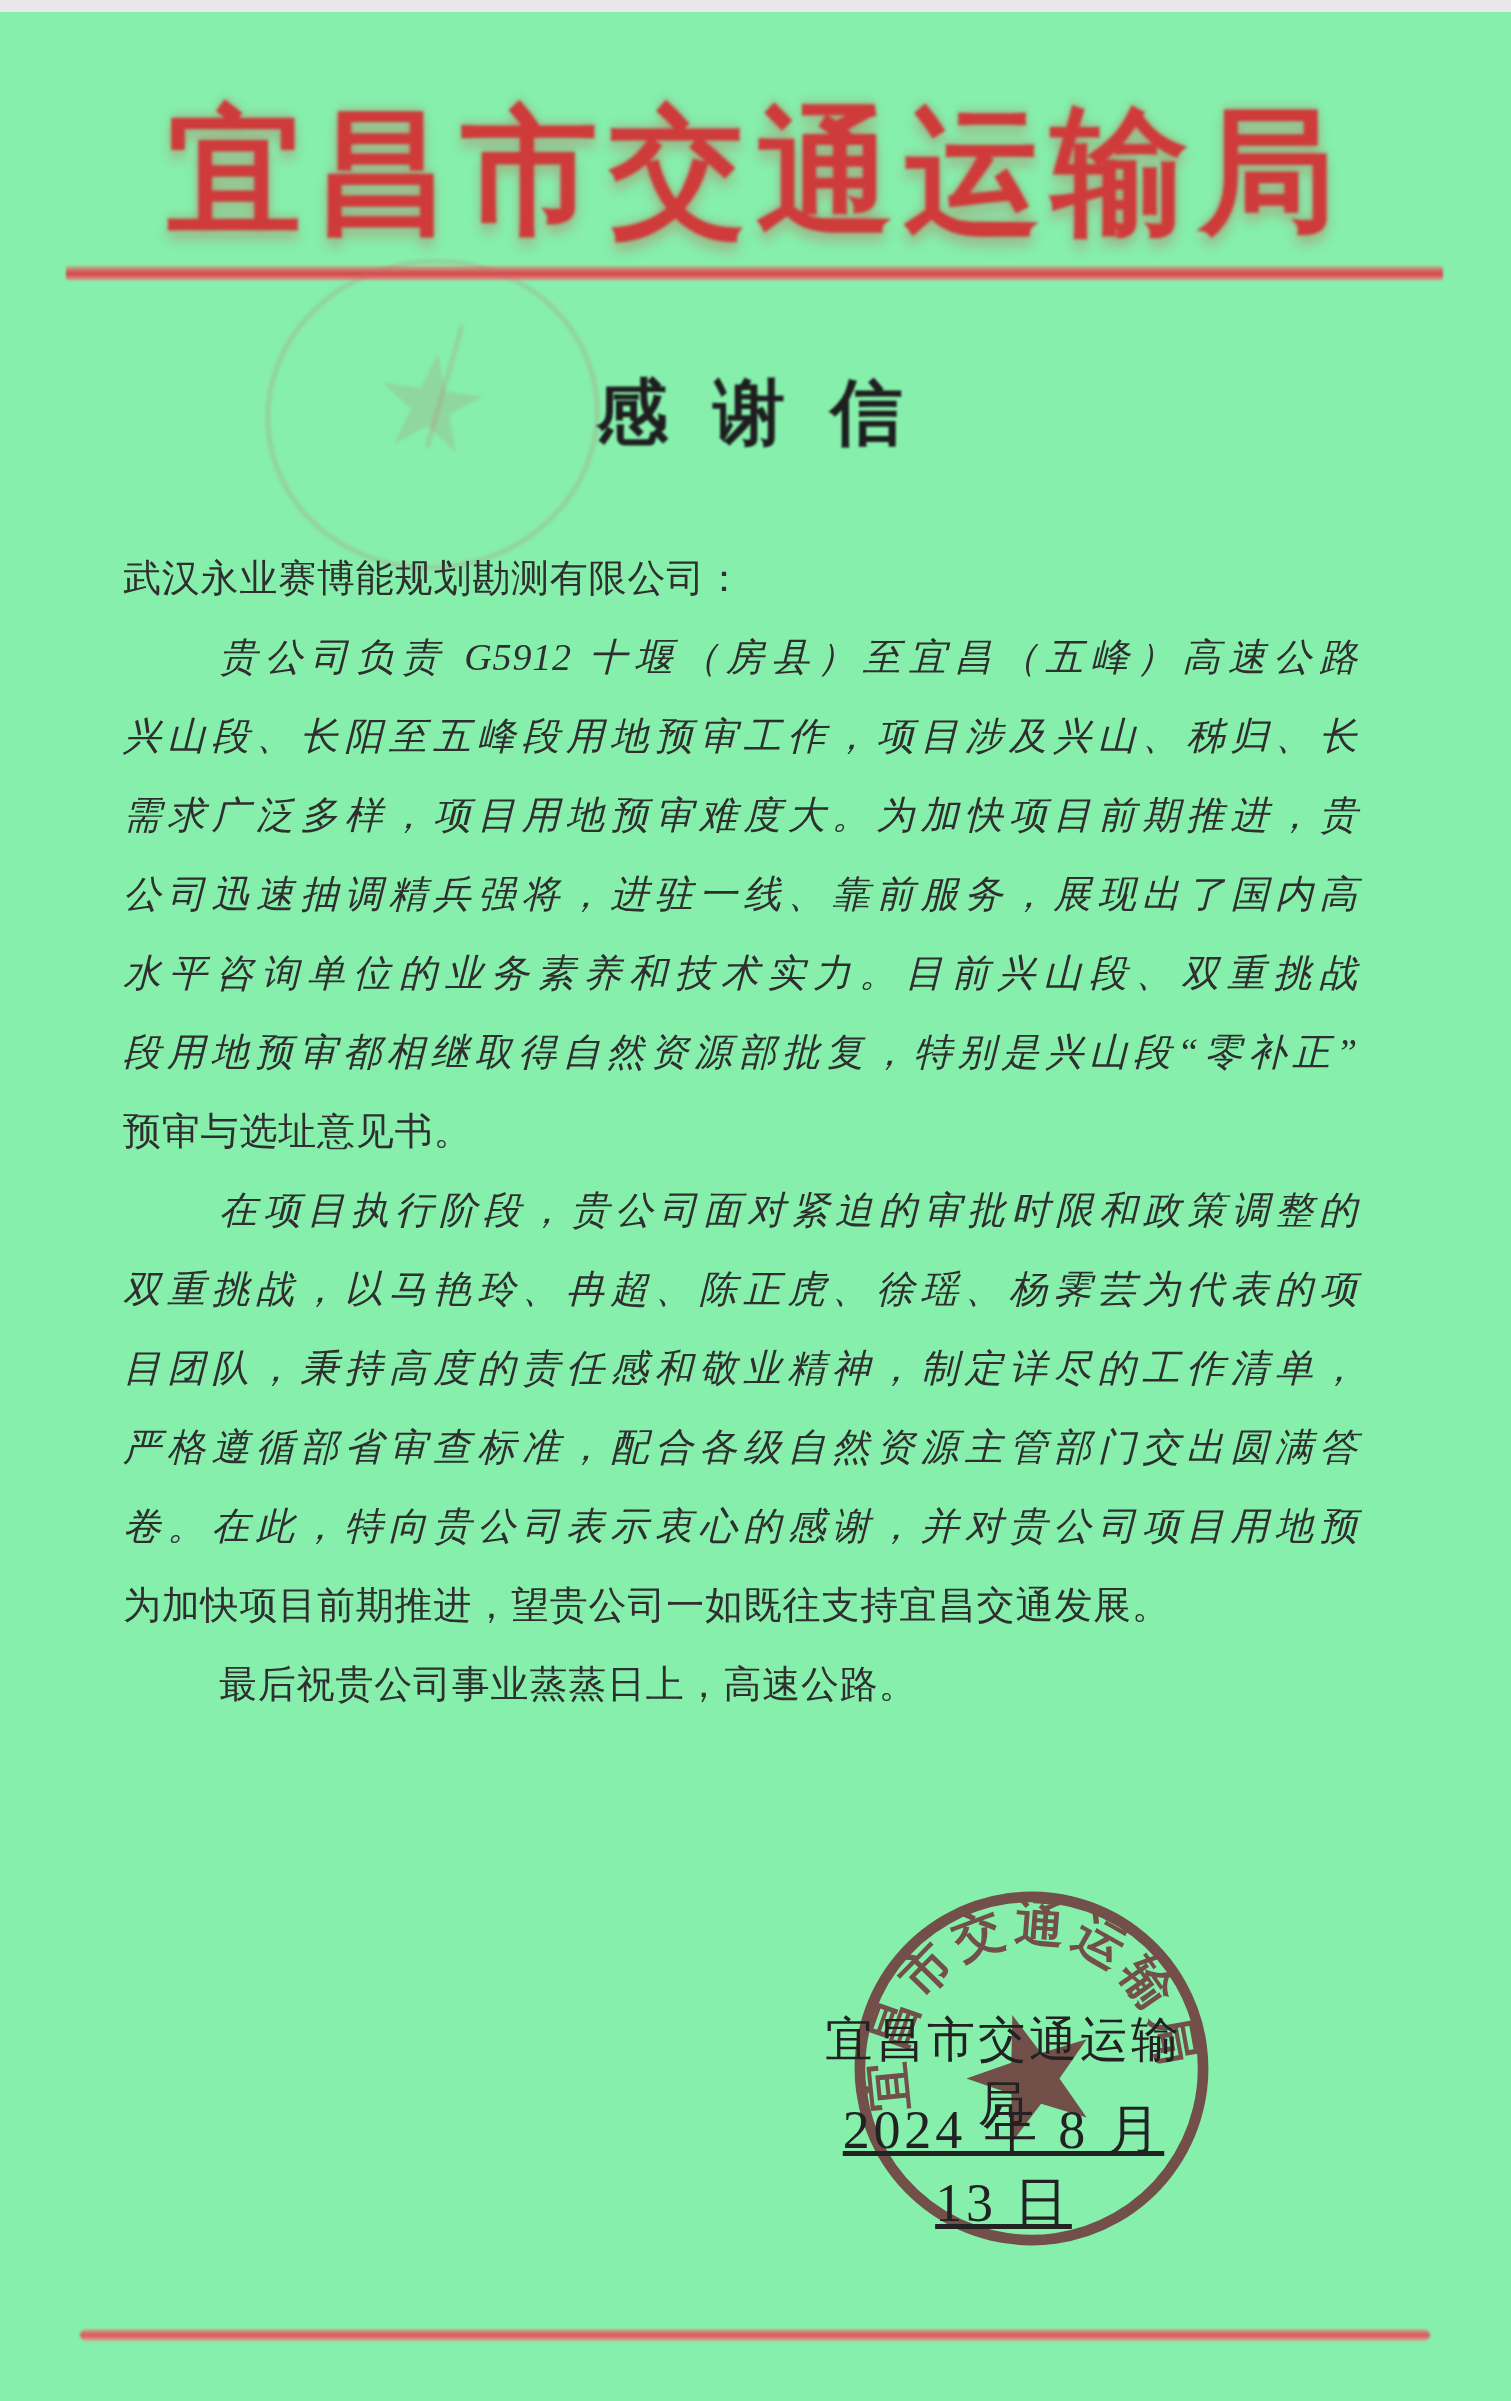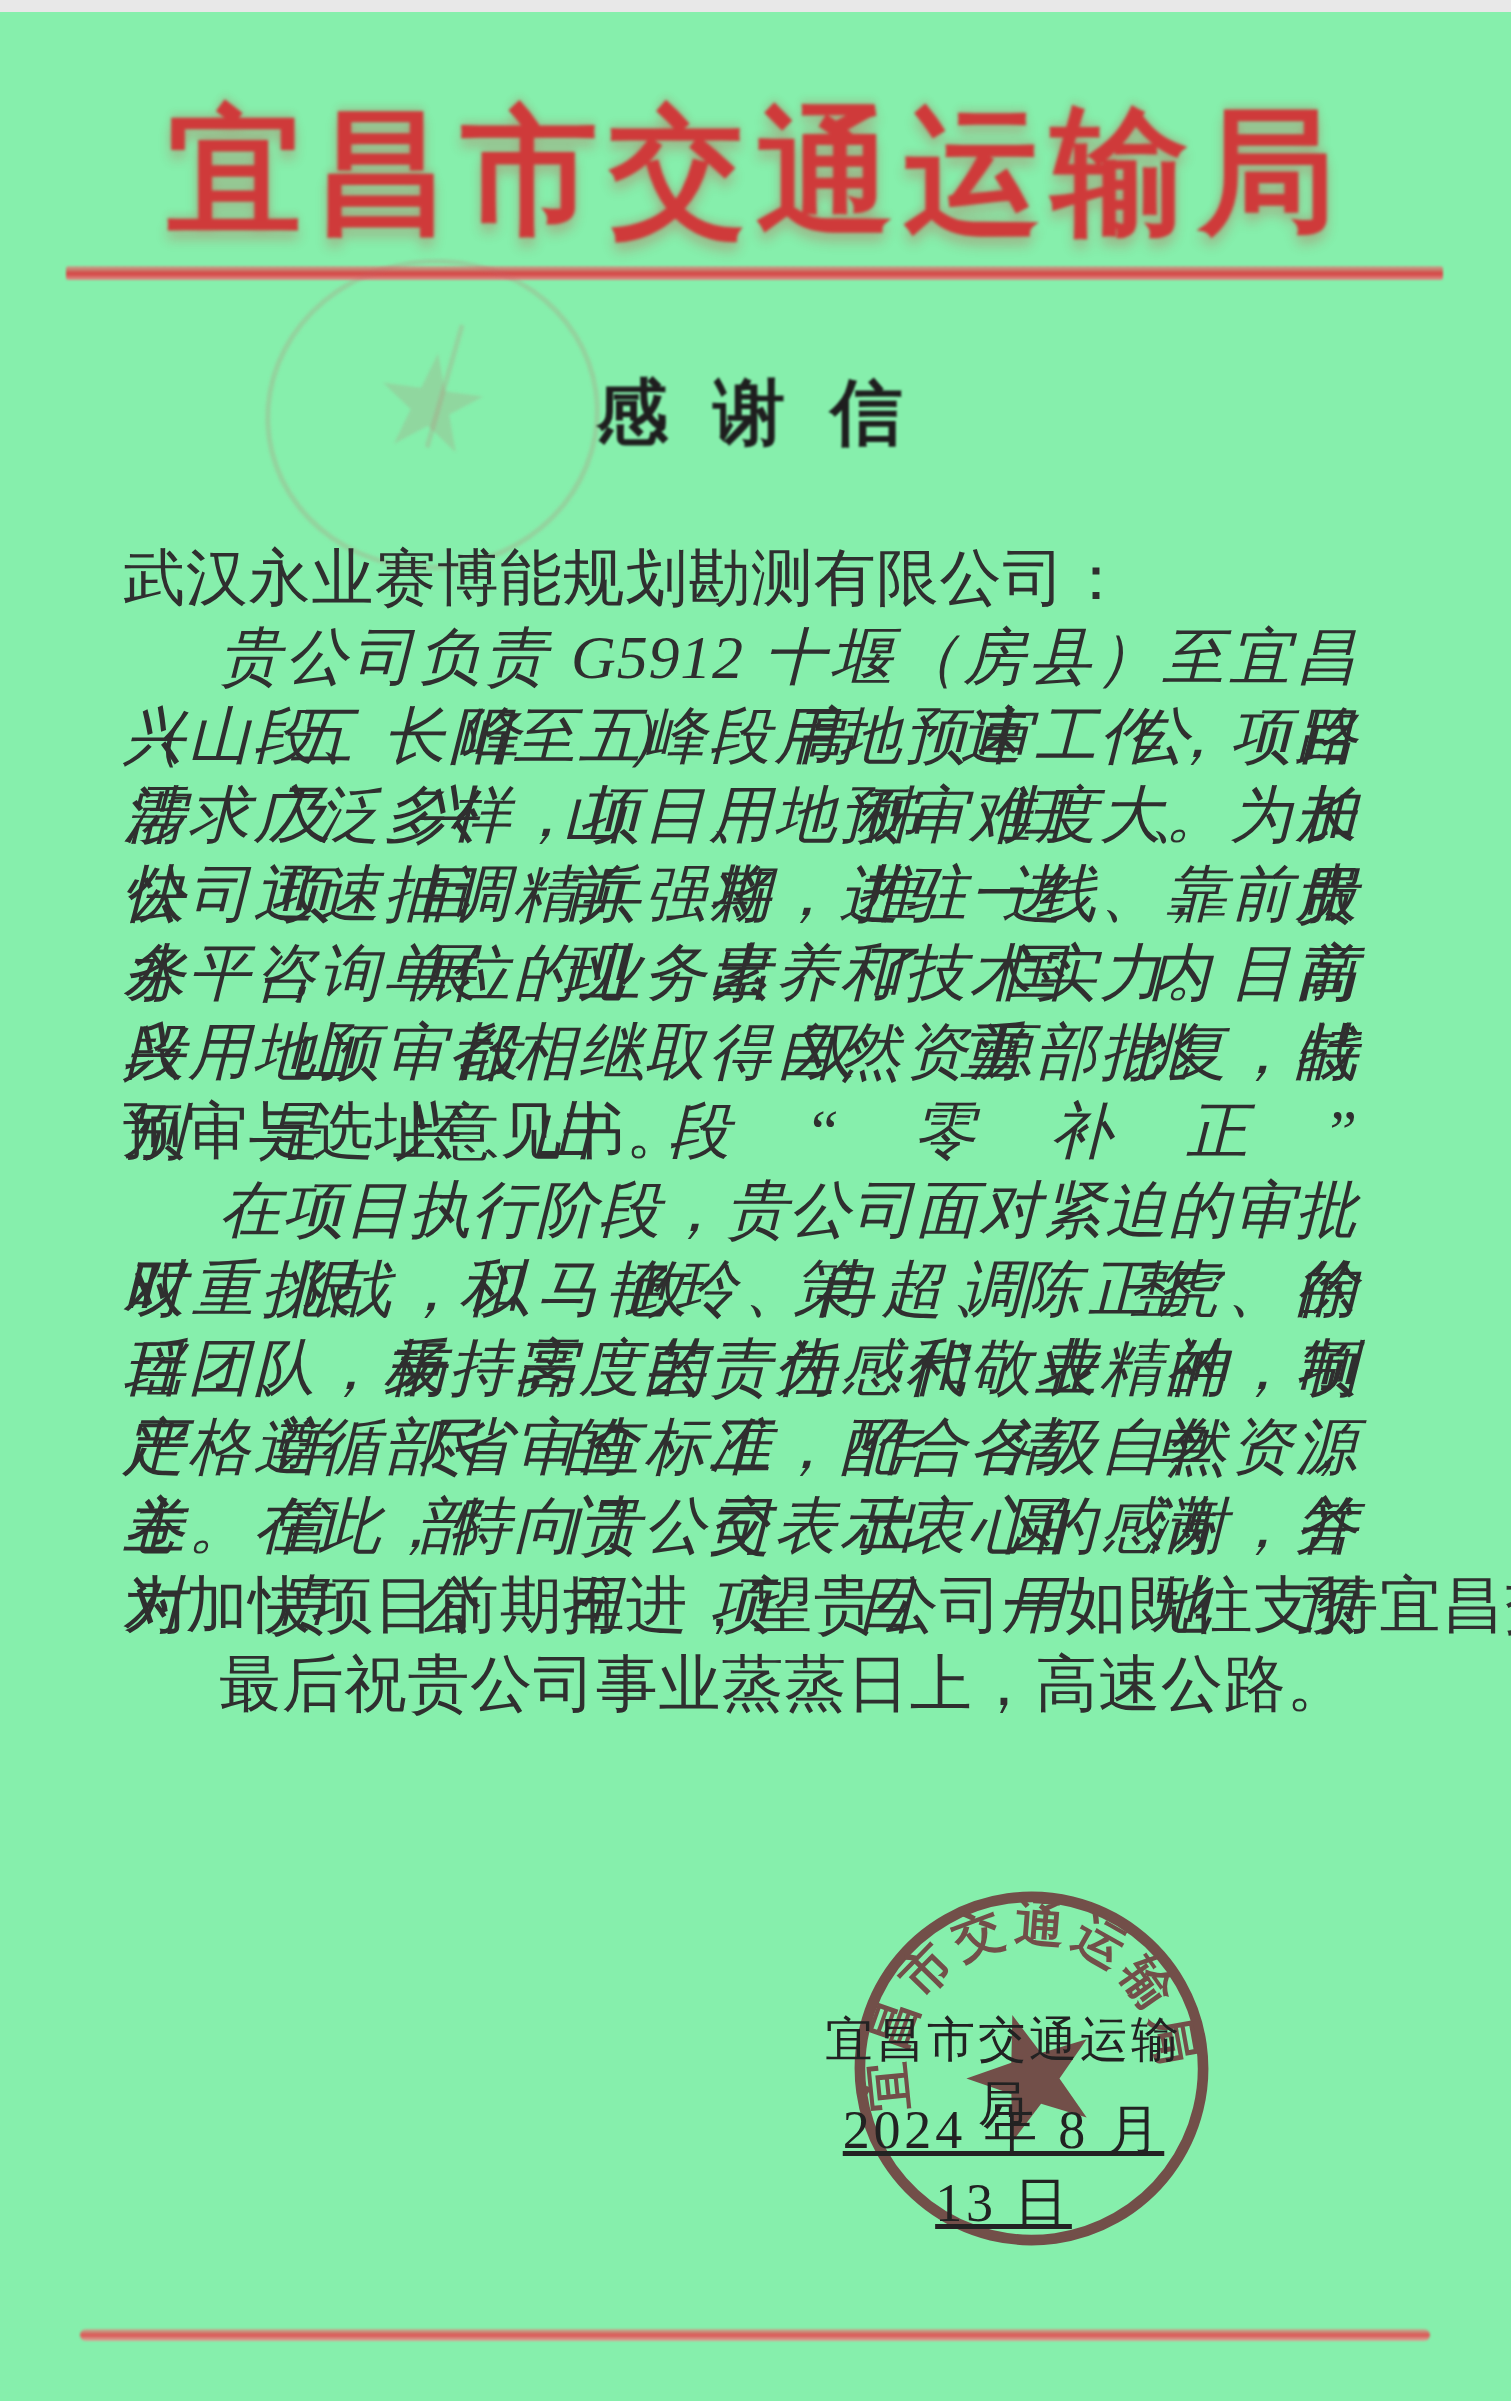--- a/index.html
+++ b/index.html
@@ -39,21 +39,21 @@
   }
   
   .letter-title {
     position:absolute; top:353px; left:0; width:100%;
     text-align:center; font-size:72px; font-weight:700;
     color:#1e1e1e; letter-spacing:13.6px; filter:blur(0.8px);
   }
   
   .letter-body { position:absolute; left:123px; top:527px; width:1235px; }
   .body-line {
-    height:79px; line-height:79px; font-size:62px; color:#2f2f2f;
+    height:79px; line-height:79px; font-size:38px; color:#2f2f2f;
     letter-spacing:0.8px; filter:blur(0.5px); overflow:visible; white-space:nowrap;
   }
   .body-line.justify { white-space:normal; text-align:justify; text-align-last:justify;font-style:italic; }
   .body-line.indent { text-indent:96px; }
   
   .sig-org, .sig-date {
     position:absolute; left:815px; width:377px; text-align:center;
     color:#222; filter:blur(0.5px); z-index:3;
   }
   .sig-org  { top:1996px; font-size:48px; letter-spacing:3px; }

